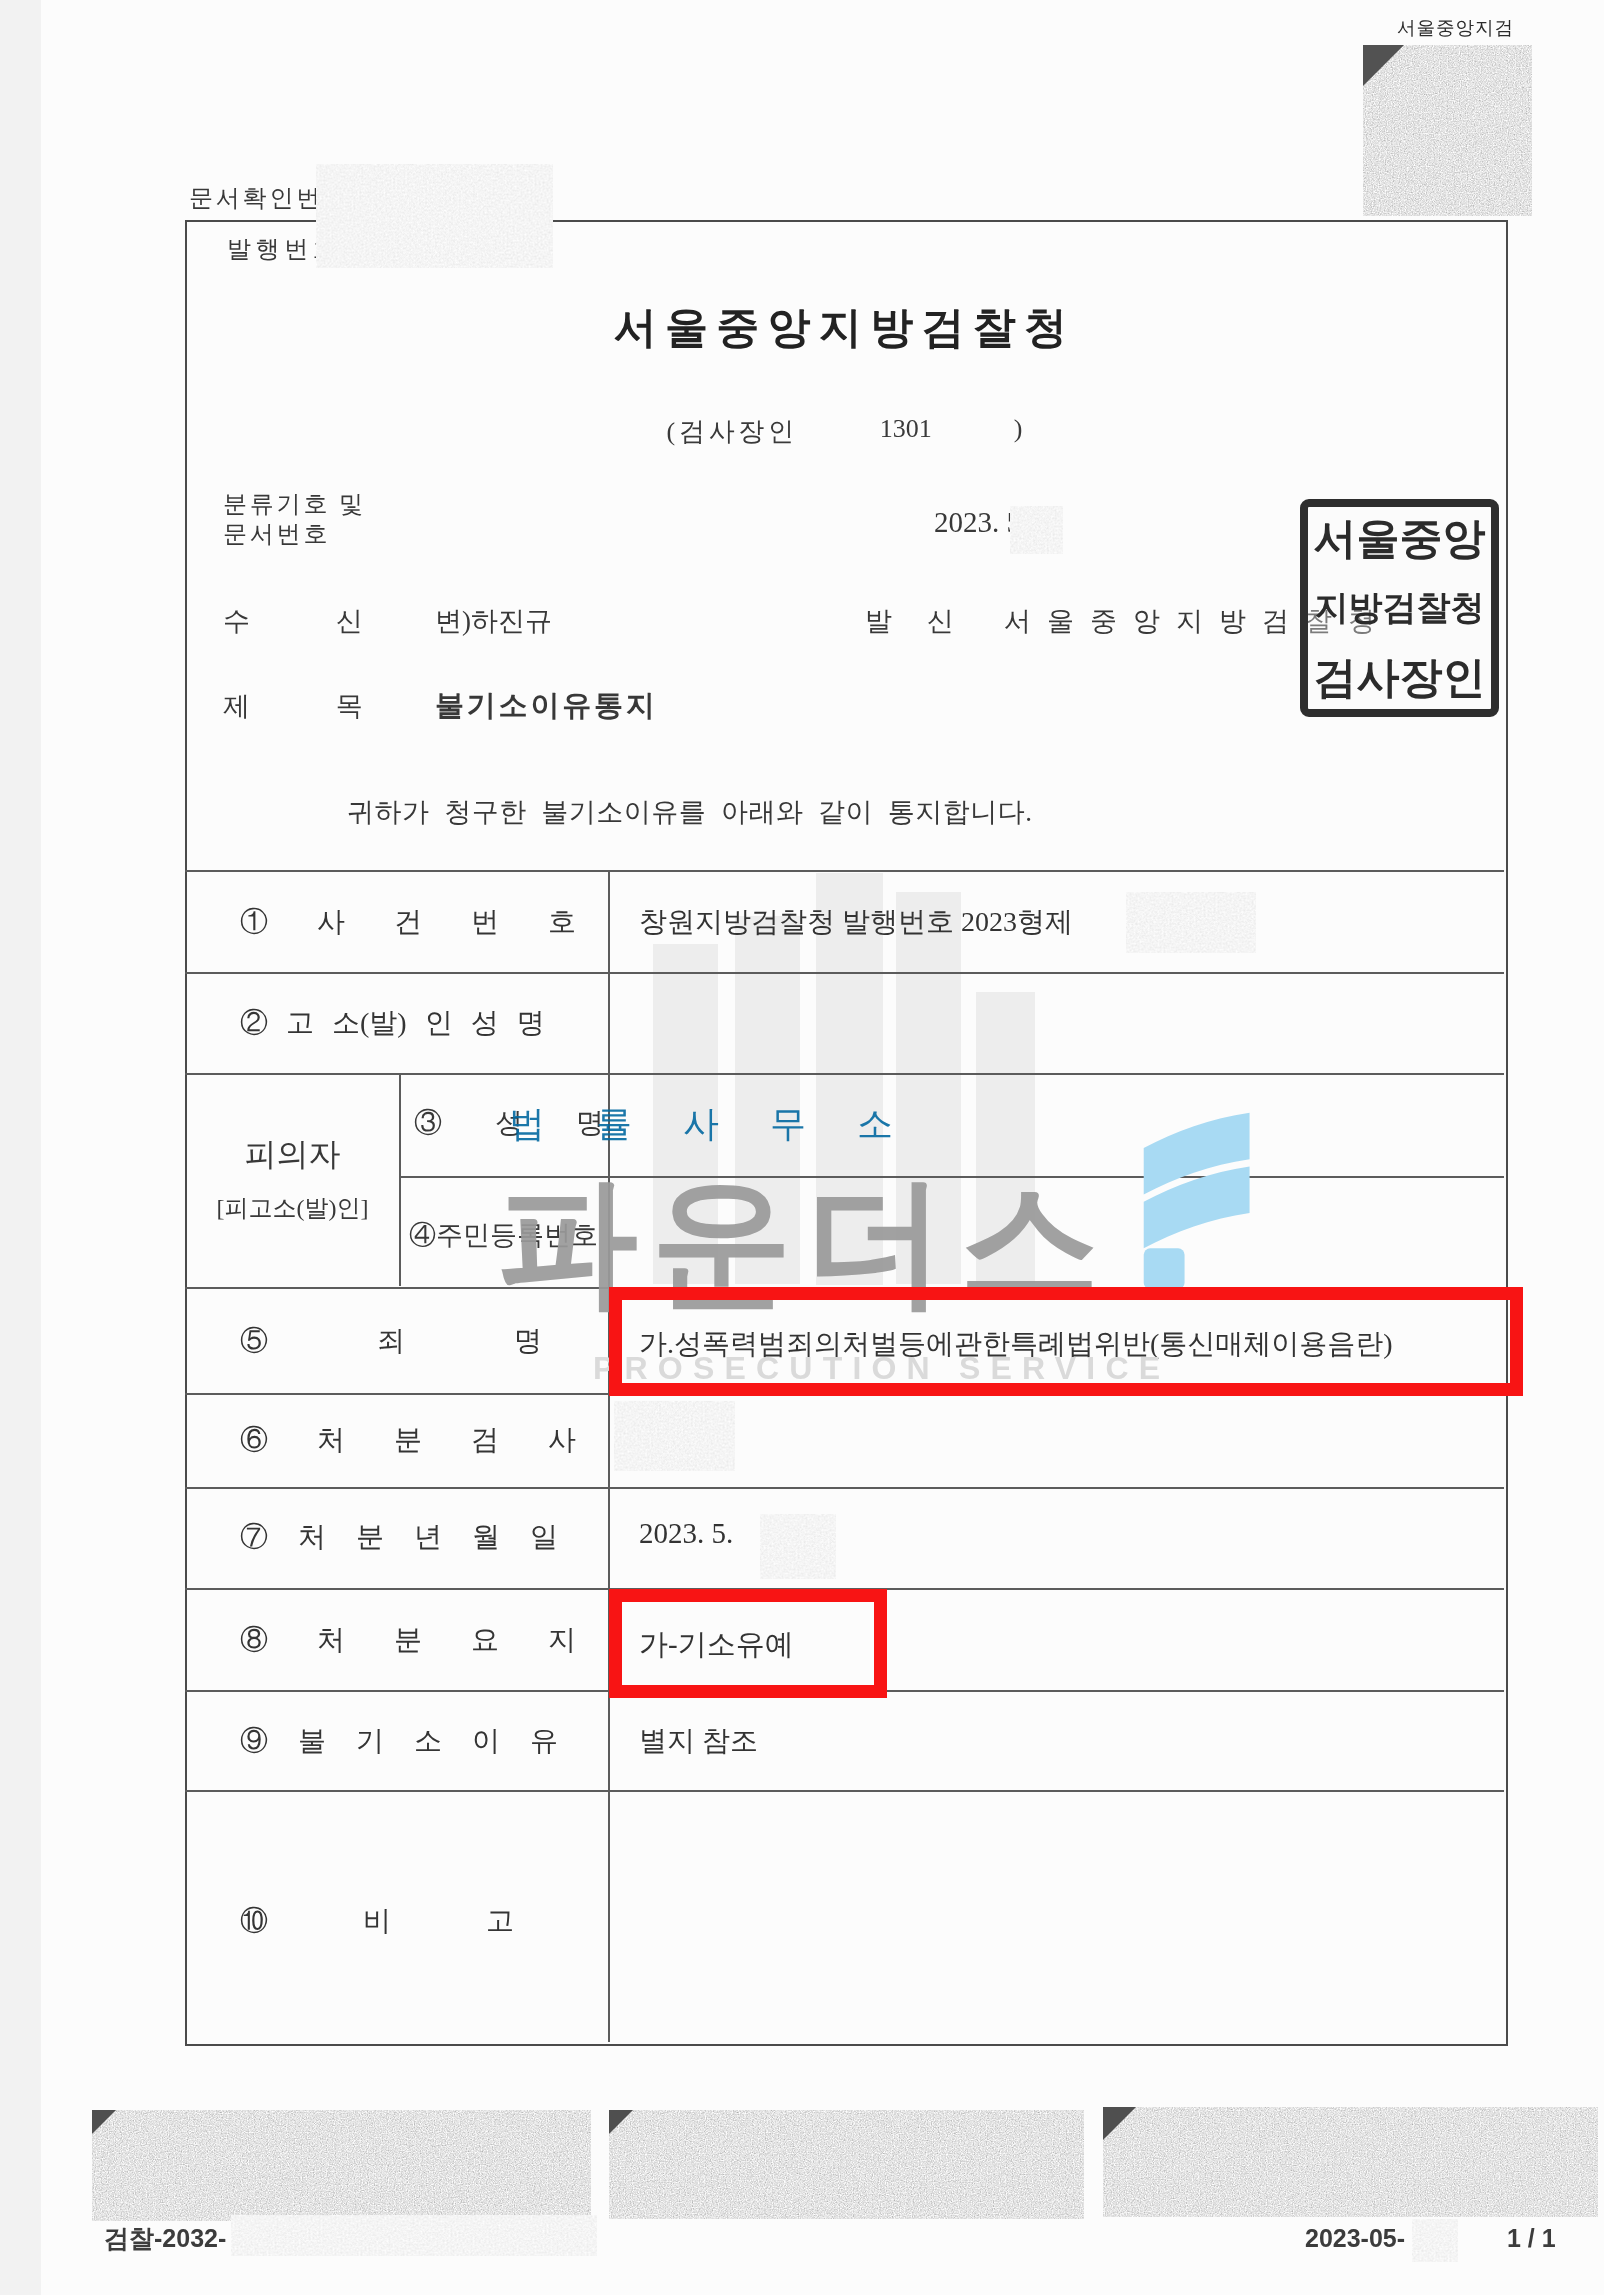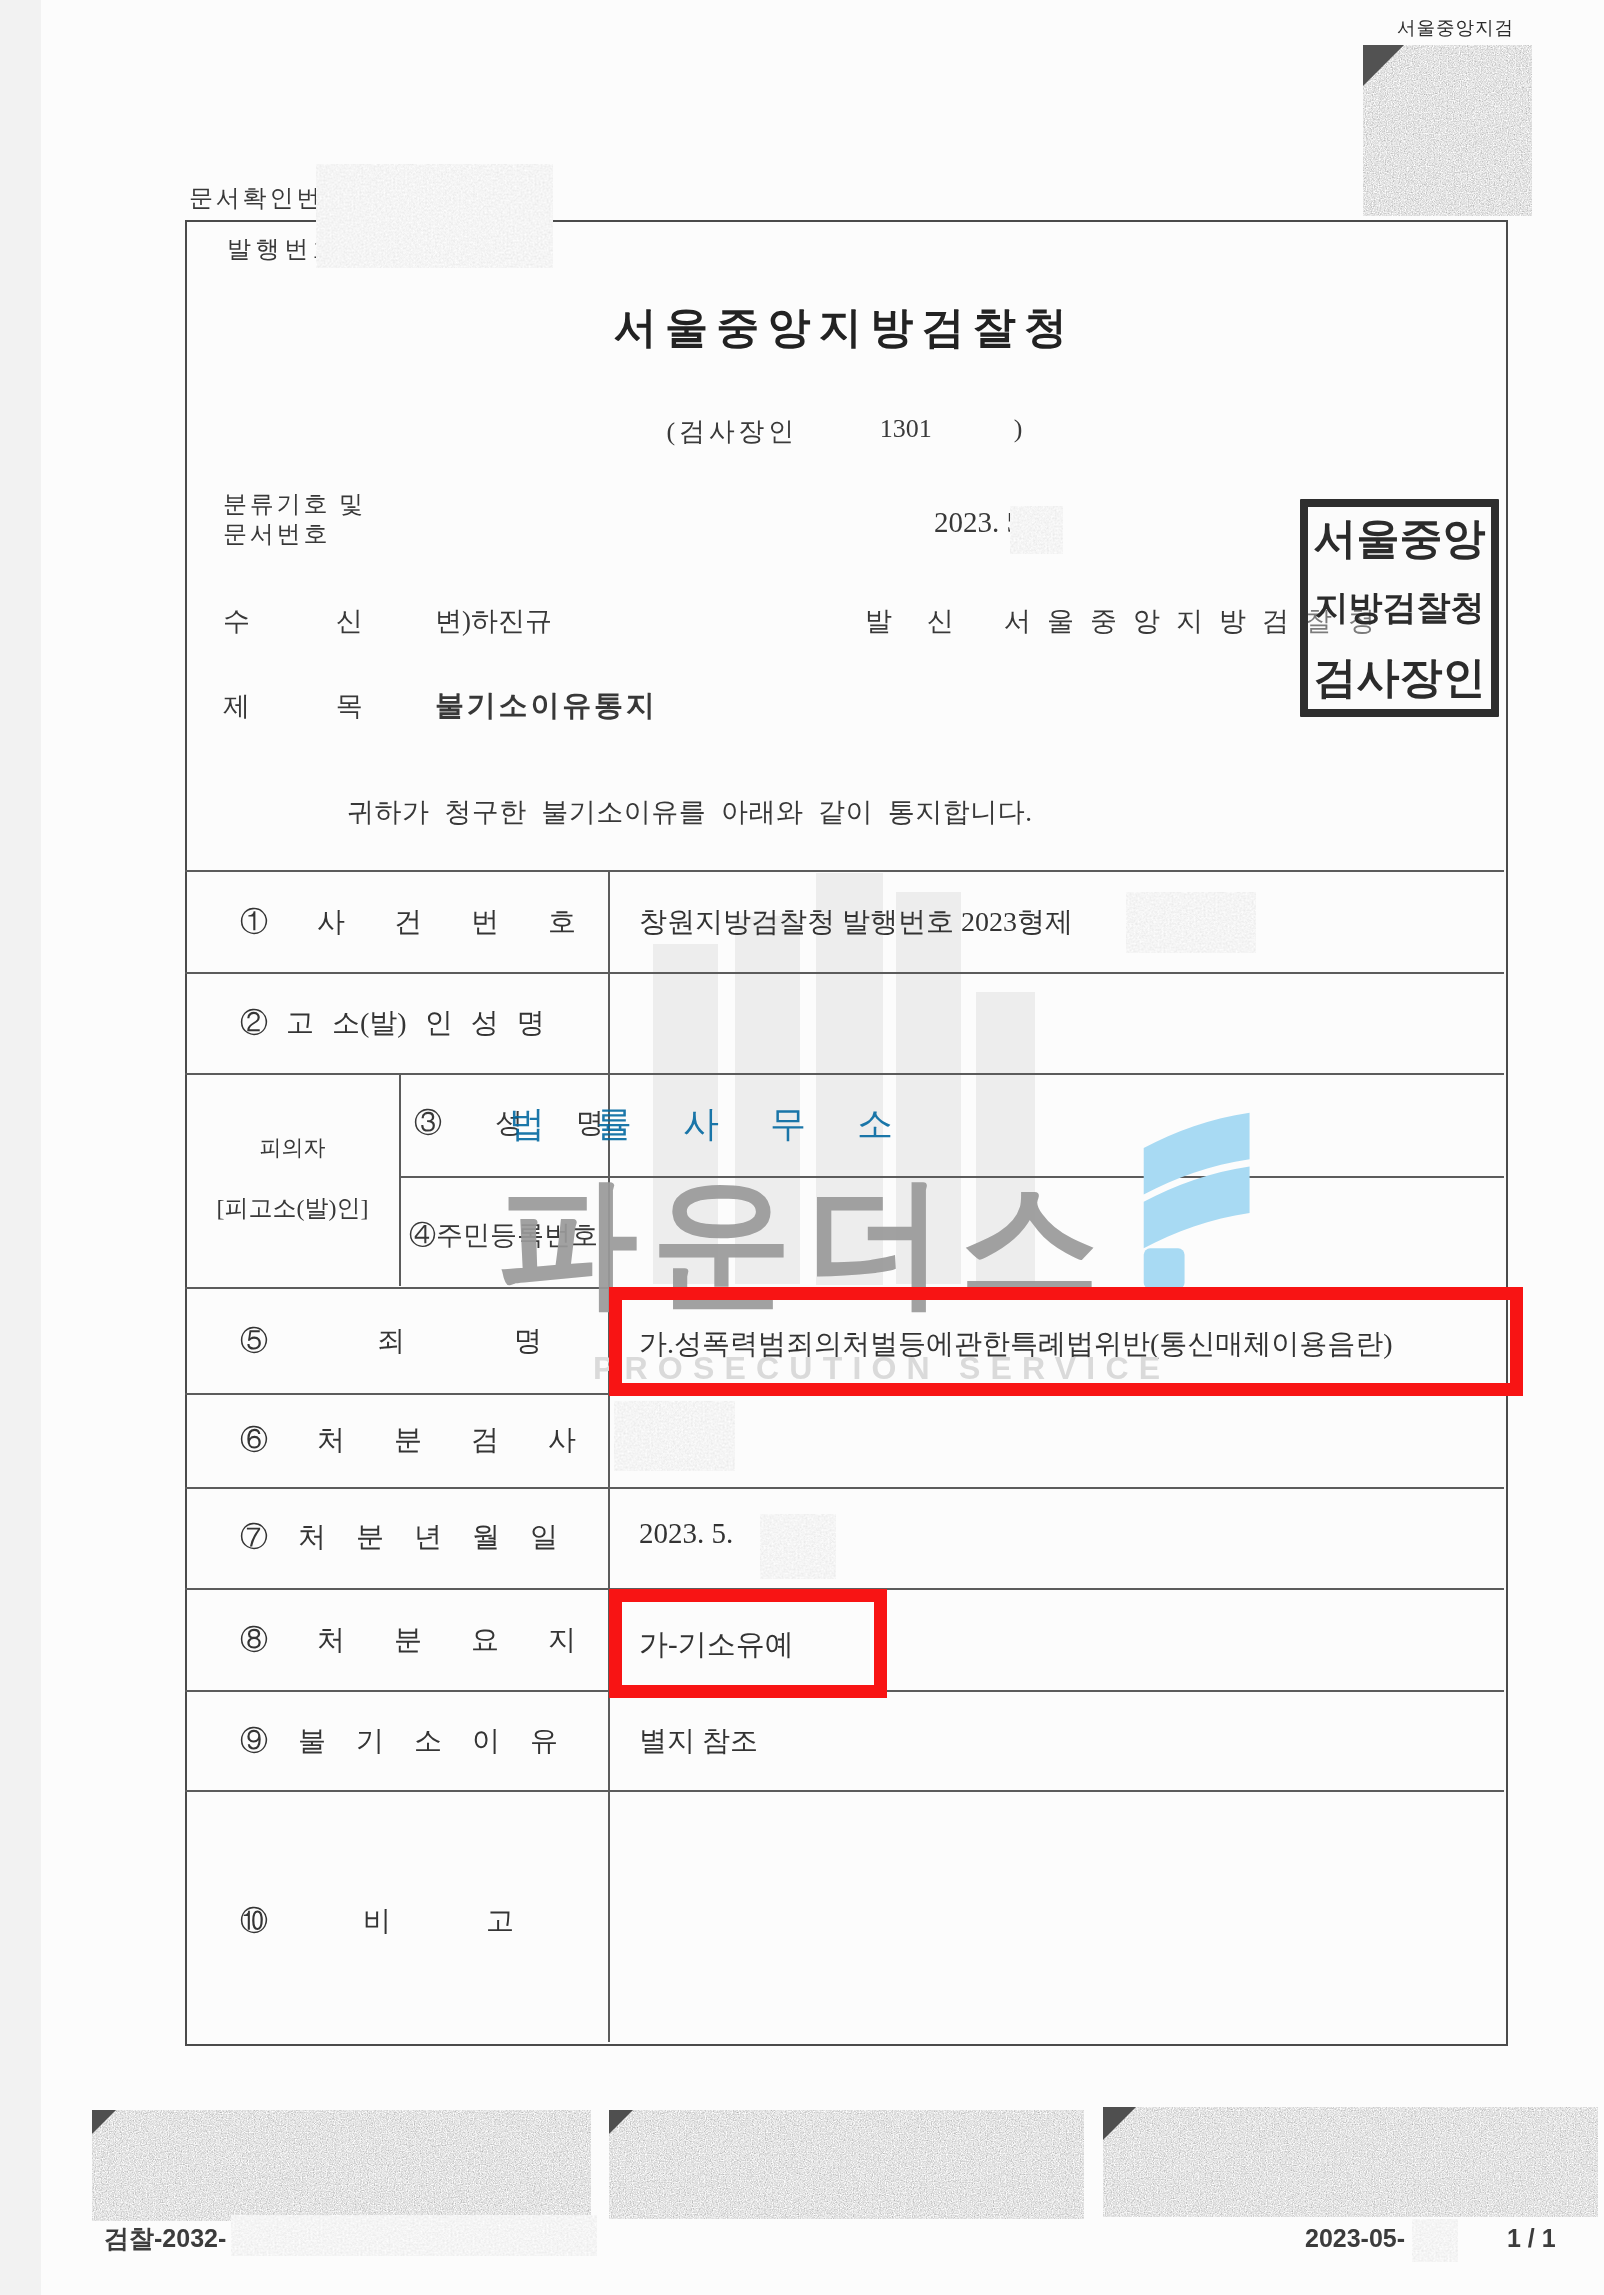--- a/index.html
+++ b/index.html
@@ -18,21 +18,21 @@
   .val{position:absolute;left:598px;font-size:28px;color:#333;white-space:nowrap;z-index:3;}
   
   .wm{z-index:4;}
   .bars{position:absolute;background:#ededed;z-index:1;}
   
   .redbox{position:absolute;border:13px solid #f81414;z-index:5;background:transparent;}
   
   .noise{position:absolute;background:#cfcfcf;filter:url(#grainDark);z-index:6;}
   .blurp{position:absolute;background:#e9e9e9;filter:url(#grainLight);z-index:6;}
   .tri{position:absolute;width:0;height:0;z-index:7;}
-  .seal{position:absolute;left:1259px;top:499px;width:179px;height:193px;border:8.3px solid #2e2e2e;border-radius:1px;background:rgba(250,250,250,.35);z-index:5;
+  .seal{position:absolute;left:1259px;top:499px;width:179px;height:193px;border:8.3px solid #2e2e2e;border-radius:9px;background:rgba(250,250,250,.35);z-index:5;
         display:flex;flex-direction:column;justify-content:space-between;padding:4.6px 1.9px;text-align:center;color:#2b2b2b;font-weight:bold;}
   .seal div{line-height:1.25;}
 </style>
 </head>
 <body>
 
 <svg width="0" height="0" style="position:absolute" aria-hidden="true">
   <filter id="grainDark" x="0" y="0" width="100%" height="100%">
     <feTurbulence type="fractalNoise" baseFrequency="0.85" numOctaves="2" seed="7" stitchTiles="stitch"></feTurbulence>
     <feColorMatrix type="saturate" values="0"></feColorMatrix>
@@ -117,21 +117,21 @@
   <div class="hline" style="left:144px;top:1790px;width:1319px"></div>
   <div class="vline" style="left:567px;top:870px;height:1172px"></div>
   <div class="vline" style="left:358px;top:1073px;height:213px"></div>
 
   <div class="lbl" style="top:903px;word-spacing:42px">① 사 건 번 호</div>
   <div class="val" style="top:903px">창원지방검찰청 발행번호 2023형제</div>
   <div class="blurp" style="left:1085px;top:892px;width:130px;height:61px"></div>
 
   <div class="lbl" style="top:1004px;word-spacing:11px">② 고 소(발) 인 성 명</div>
 
-  <div class="abs t" style="left:144px;top:1133px;width:215px;text-align:center;font-size:22px;z-index:3">피의자</div>
+  <div class="abs t" style="left:144px;top:1133px;width:215px;text-align:center;font-size:32px;z-index:3">피의자</div>
   <div class="abs t" style="left:144px;top:1192px;width:215px;text-align:center;font-size:24px;z-index:3">[피고소(발)인]</div>
   <div class="abs t" style="left:373px;top:1104px;font-size:28px;word-spacing:46px;z-index:3">③ 성 명</div>
   <div class="abs t" style="left:368px;top:1217px;font-size:27px;z-index:3">④주민등록번호</div>
 
   <div class="abs wm" style="left:468px;top:1100px;font-size:36px;letter-spacing:51px;color:#0369a1;opacity:.9">법률사무소</div>
   <div class="abs wm sans" style="left:456px;top:1148px;font-size:141px;font-weight:800;letter-spacing:13px;color:#9a9a9a;opacity:.92">파운더스</div>
   <div class="abs wm sans" style="left:552px;top:1350px;font-size:32px;font-weight:bold;letter-spacing:10.2px;color:#dadada">PROSECUTION SERVICE</div>
   <svg class="abs wm" style="left:1099px;top:1109px" width="117" height="182" viewBox="0 0 126 196">
     <path d="M4,42 C38,24 76,10 118,4 L118,54 C76,60 38,74 4,92 Z" fill="#a8daf3"></path>
     <path d="M4,100 C38,82 76,68 118,62 L118,112 C76,118 38,132 4,150 Z" fill="#a8daf3"></path>

